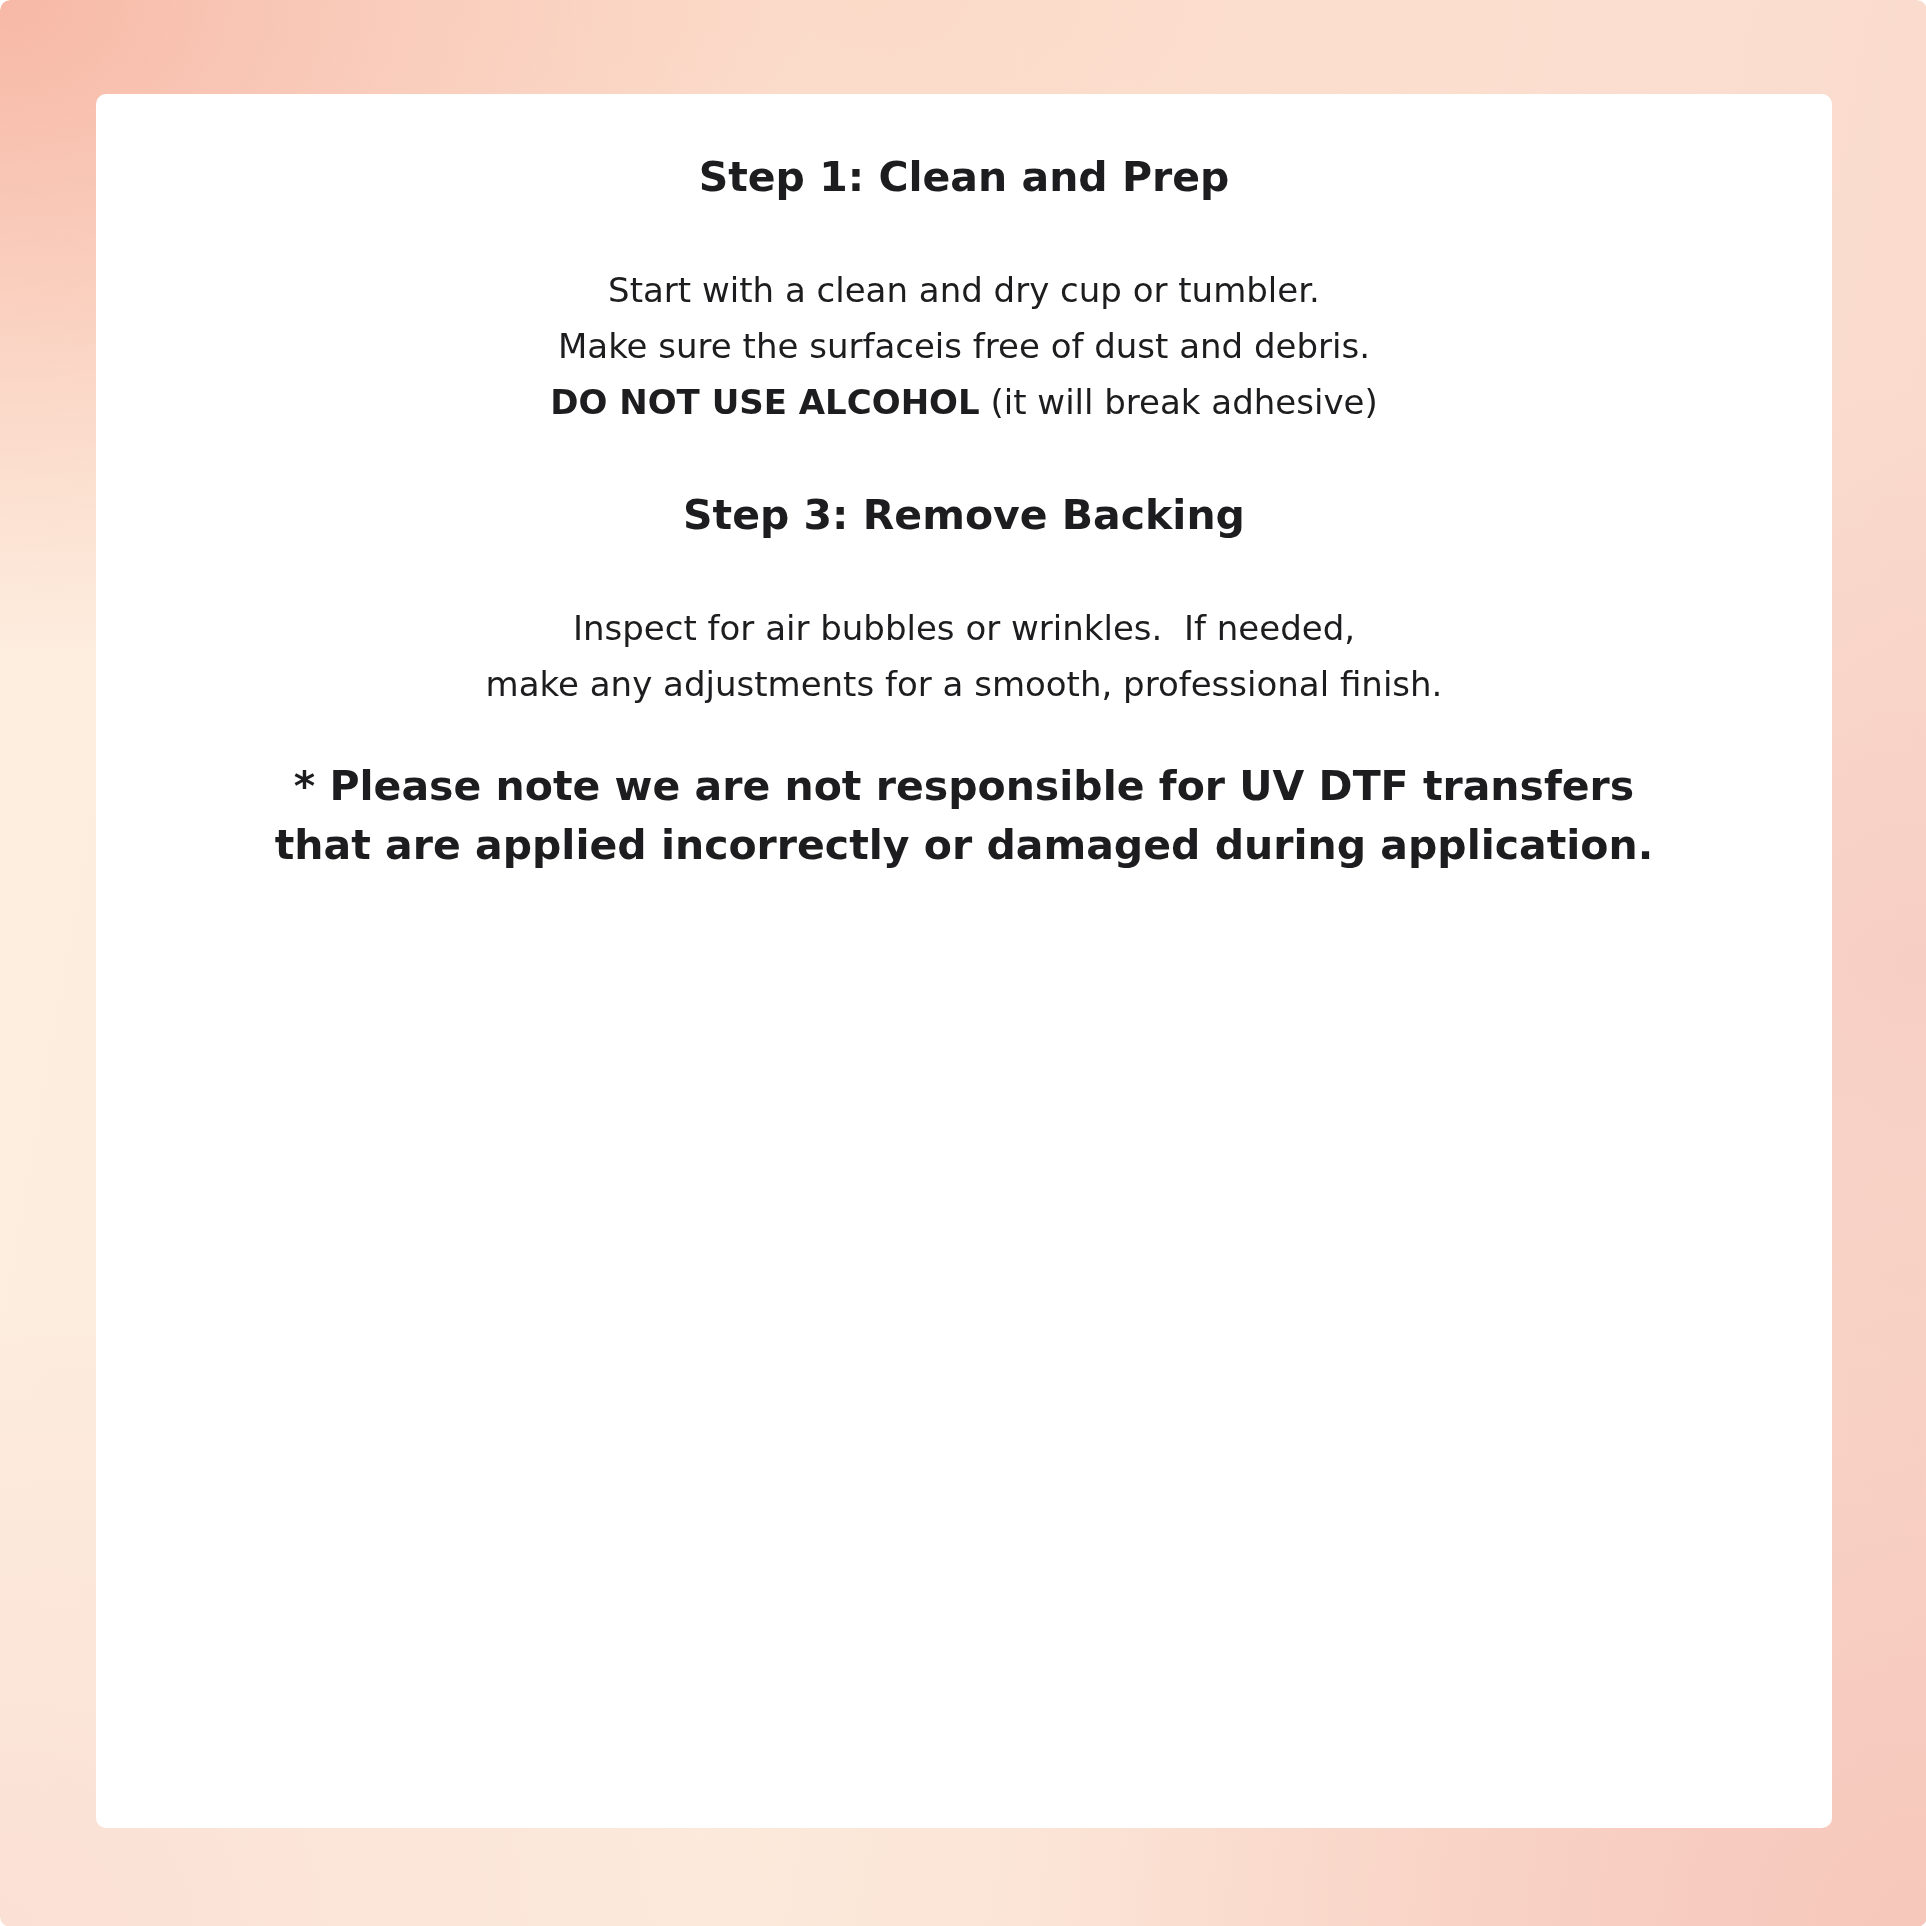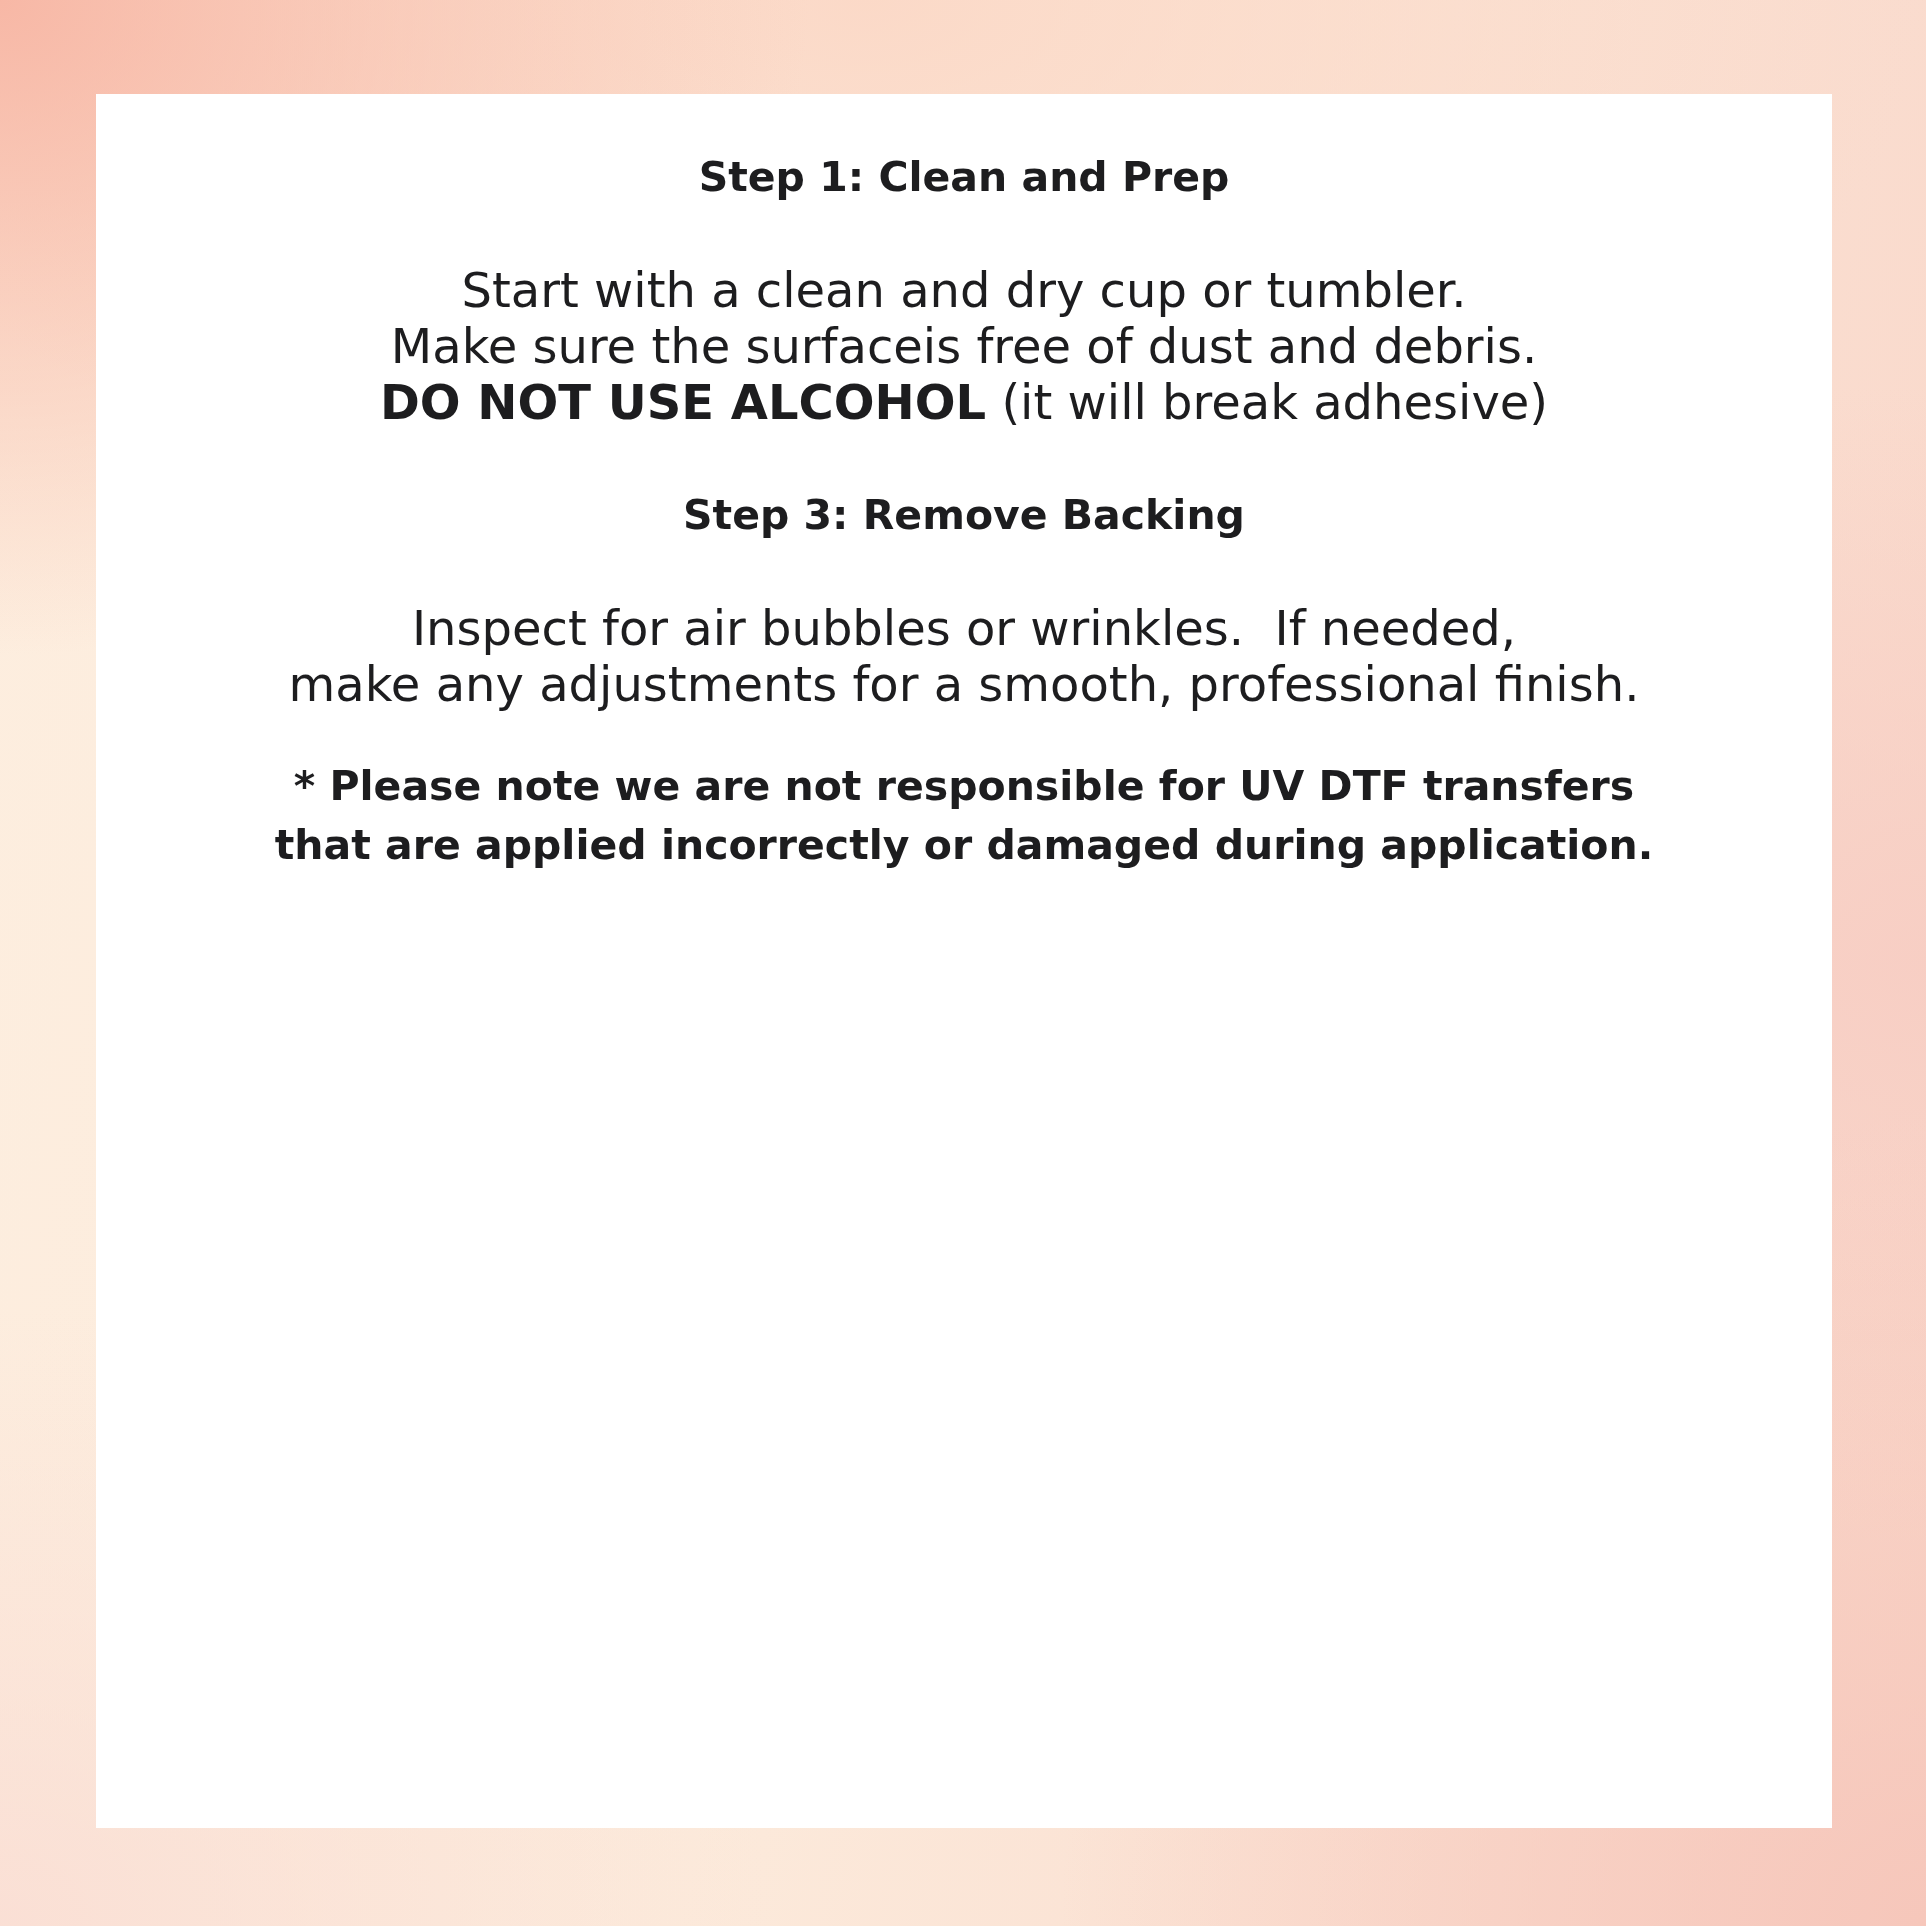--- a/index.html
+++ b/index.html
@@ -1,15 +1,15 @@
 <!DOCTYPE html>
 <html><head>
 <meta charset="utf-8">
 <style>
-  * { margin: 0; padding: 0; box-sizing: border-box; }
+  * { margin: 0; padding: 0; box-sizing: border-box; border-radius: 10px; }
   html, body {
     width: 1927px;
     height: 1927px;
     font-family: "DejaVu Sans", "Liberation Sans", sans-serif;
   }
   .frame {
     position: relative;
     width: 1927px;
     height: 1927px;
     background:
@@ -35,21 +35,21 @@
     font-size: 41px;
     font-weight: bold;
     line-height: 56px;
     margin-bottom: 57px;
     white-space: pre-wrap;
   }
   .step-body {
     margin-bottom: 57px;
   }
   .body-line {
-    font-size: 48px;
+    font-size: 34px;
     line-height: 56px;
     white-space: pre-wrap;
   }
   .bold { font-weight: bold; }
   .disclaimer {
     margin-top: -12px;
   }
   .disclaimer-line {
     font-size: 41px;
     font-weight: bold;

